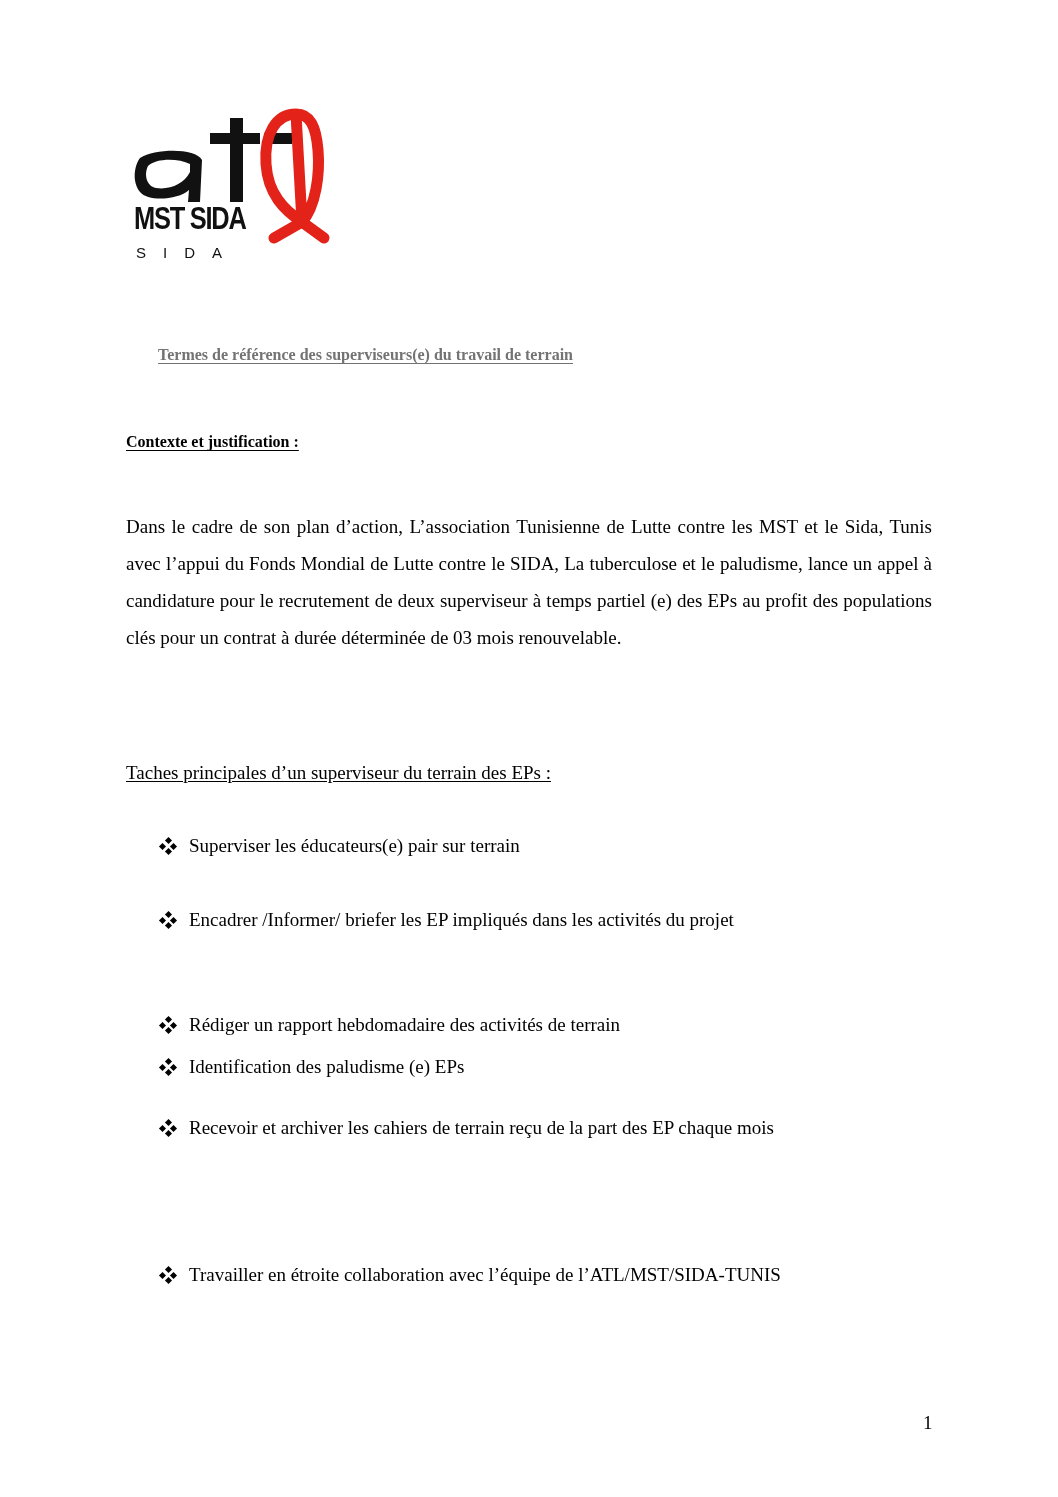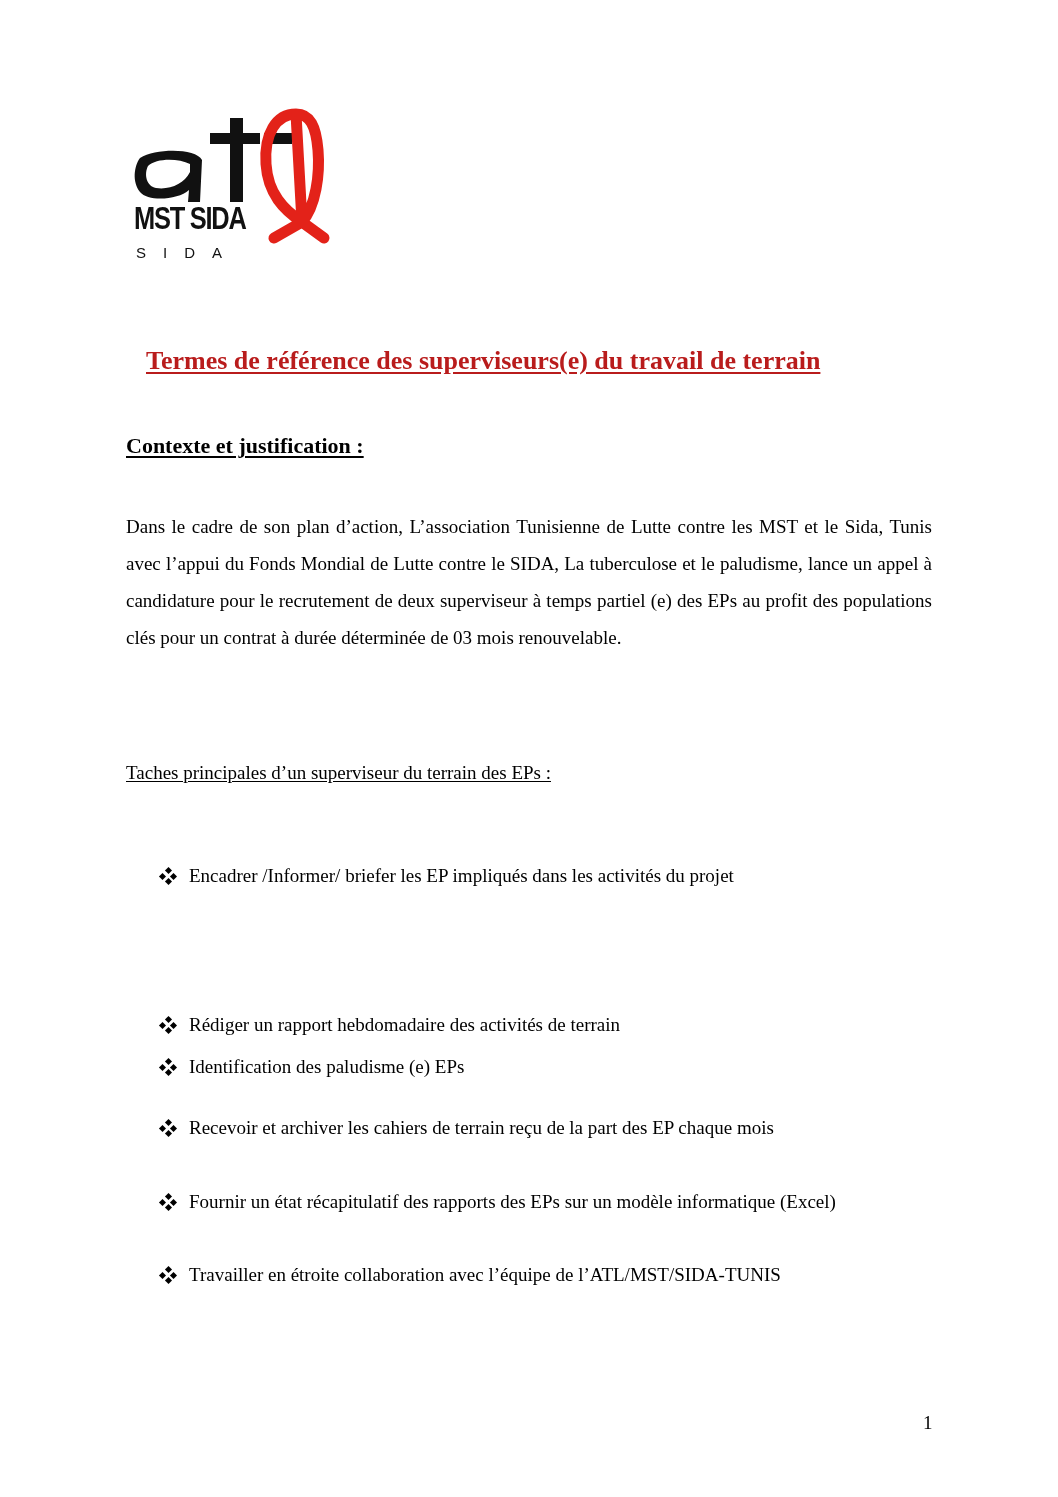--- a/index.html
+++ b/index.html
@@ -8,24 +8,24 @@
     .page { position: absolute; left: 0; top: 0; width: 1058px; height: 1356px; background: #fff; }
 
     .logo { position: absolute; left: 126px; top: 94px; width: 208px; height: 182px; }
     .logo-svg { width: 100%; height: 100%; }
     .logo-mst { position: absolute; left: 8px; top: 107px; font-family: "Liberation Sans", "DejaVu Sans", sans-serif;
                 font-weight: bold; font-size: 31px; letter-spacing: -1.5px; transform: scaleX(0.82); transform-origin: left top;
                 color: #111; white-space: nowrap; }
     .logo-tunis { position: absolute; left: 10px; top: 150px; font-family: "Liberation Sans", "DejaVu Sans", sans-serif;
                   font-size: 15px; letter-spacing: 17px; color: #111; white-space: nowrap; }
 
-    .doc-title { position: absolute; left: 146px; top: 346px; font-size: 26px; font-weight: bold;
-                 color: #b91c1c; text-decoration: underline; text-underline-offset: 3px; white-space: nowrap; }
+    .doc-title { position: absolute; left: 158px; top: 346px; font-size: 16px; font-weight: bold;
+                 color: #737373; text-decoration: underline; text-underline-offset: 3px; white-space: nowrap; }
 
-    .section-heading { position: absolute; left: 126px; top: 433px; font-size: 22px; font-weight: bold;
+    .section-heading { position: absolute; left: 126px; top: 433px; font-size: 16px; font-weight: bold;
                        text-decoration: underline; text-underline-offset: 3px; white-space: nowrap; }
 
     .paragraph { position: absolute; left: 126px; top: 508px; width: 806px; font-size: 19px; line-height: 37px;
                  text-align: justify; text-align-last: left; }
 
     .subheading { position: absolute; left: 126px; top: 762px; font-size: 19px; font-weight: normal;
                   text-decoration: underline; text-underline-offset: 2px; white-space: nowrap; }
 
     .task-item { position: absolute; left: 160px; font-size: 19px; white-space: nowrap; display: flex; align-items: center; }
     .bullet { width: 16px; height: 16px; position: relative; margin-right: 13px; display: inline-block; }
@@ -59,21 +59,30 @@
   </div>
 
   <div class="doc-title">Termes de référence des superviseurs(e) du travail de terrain</div>
 
   <div class="section-heading">Contexte et justification :</div>
 
   <div class="paragraph">Dans le cadre de son plan d’action, L’association Tunisienne de Lutte contre les MST et le Sida, Tunis avec l’appui du Fonds Mondial de Lutte contre le SIDA, La tuberculose et le paludisme, lance un appel à candidature pour le recrutement de deux  superviseur à temps partiel (e) des EPs au profit des populations clés pour un contrat à durée déterminée de 03 mois renouvelable.</div>
 
   <div class="subheading">Taches principales d’un superviseur du terrain des EPs :</div>
 
-  <div class="task-item" style="top:865px;">
+  <div class="task-item" style="top:835px;">
+    <span class="bullet">
+        <i class="t"></i>
+        <i class="b"></i>
+        <i class="l"></i>
+        <i class="r"></i>
+      </span>
+    <span>Superviser les éducateurs(e) pair sur terrain</span>
+  </div>
+  <div class="task-item" style="top:909px;">
     <span class="bullet">
         <i class="t"></i>
         <i class="b"></i>
         <i class="l"></i>
         <i class="r"></i>
       </span>
     <span>Encadrer /Informer/ briefer les EP impliqués dans les activités du projet</span>
   </div>
   <div class="task-item" style="top:982px;margin-top:32px;">
     <span class="bullet">
@@ -95,29 +104,20 @@
   </div>
   <div class="task-item" style="top:1117px;">
     <span class="bullet">
         <i class="t"></i>
         <i class="b"></i>
         <i class="l"></i>
         <i class="r"></i>
       </span>
     <span>Recevoir et archiver les cahiers de terrain reçu de la part des EP chaque mois</span>
   </div>
-  <div class="task-item" style="top:1191px;">
-    <span class="bullet">
-        <i class="t"></i>
-        <i class="b"></i>
-        <i class="l"></i>
-        <i class="r"></i>
-      </span>
-    <span>Fournir un état récapitulatif des rapports des EPs sur un modèle informatique (Excel)</span>
-  </div>
   <div class="task-item" style="top:1264px;justify-content:center;">
     <span class="bullet">
         <i class="t"></i>
         <i class="b"></i>
         <i class="l"></i>
         <i class="r"></i>
       </span>
     <span>Travailler en étroite collaboration avec l’équipe de l’ATL/MST/SIDA-TUNIS</span>
   </div>
 

